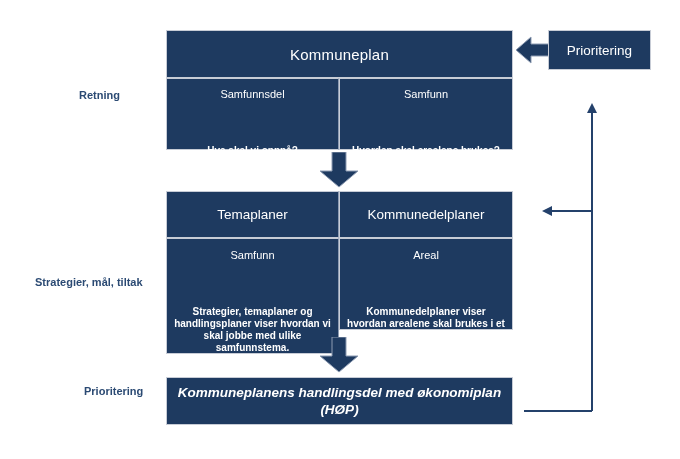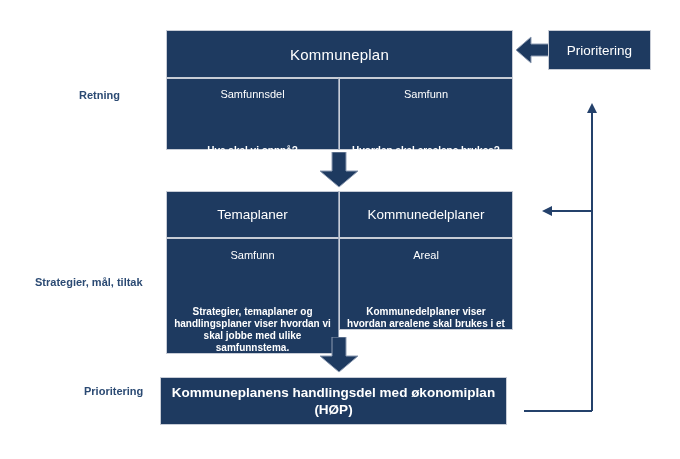--- a/index.html
+++ b/index.html
@@ -107,24 +107,25 @@
     left: 339px;
     top: 238px;
     width: 174px;
     height: 92px;
     justify-content: flex-start;
     padding-top: 10px;
   }
 
   
   #bottom-box {
-    left: 160px;
+    left: 166px;
     top: 377px;
     width: 347px;
     height: 48px;
+    font-style: italic;
   }
   #bottom-box .title {
     font-size: 13.5px;
     line-height: 17px;
     font-weight: bold;
   }
 
   
   #planstrategi-box {
     position: absolute;

